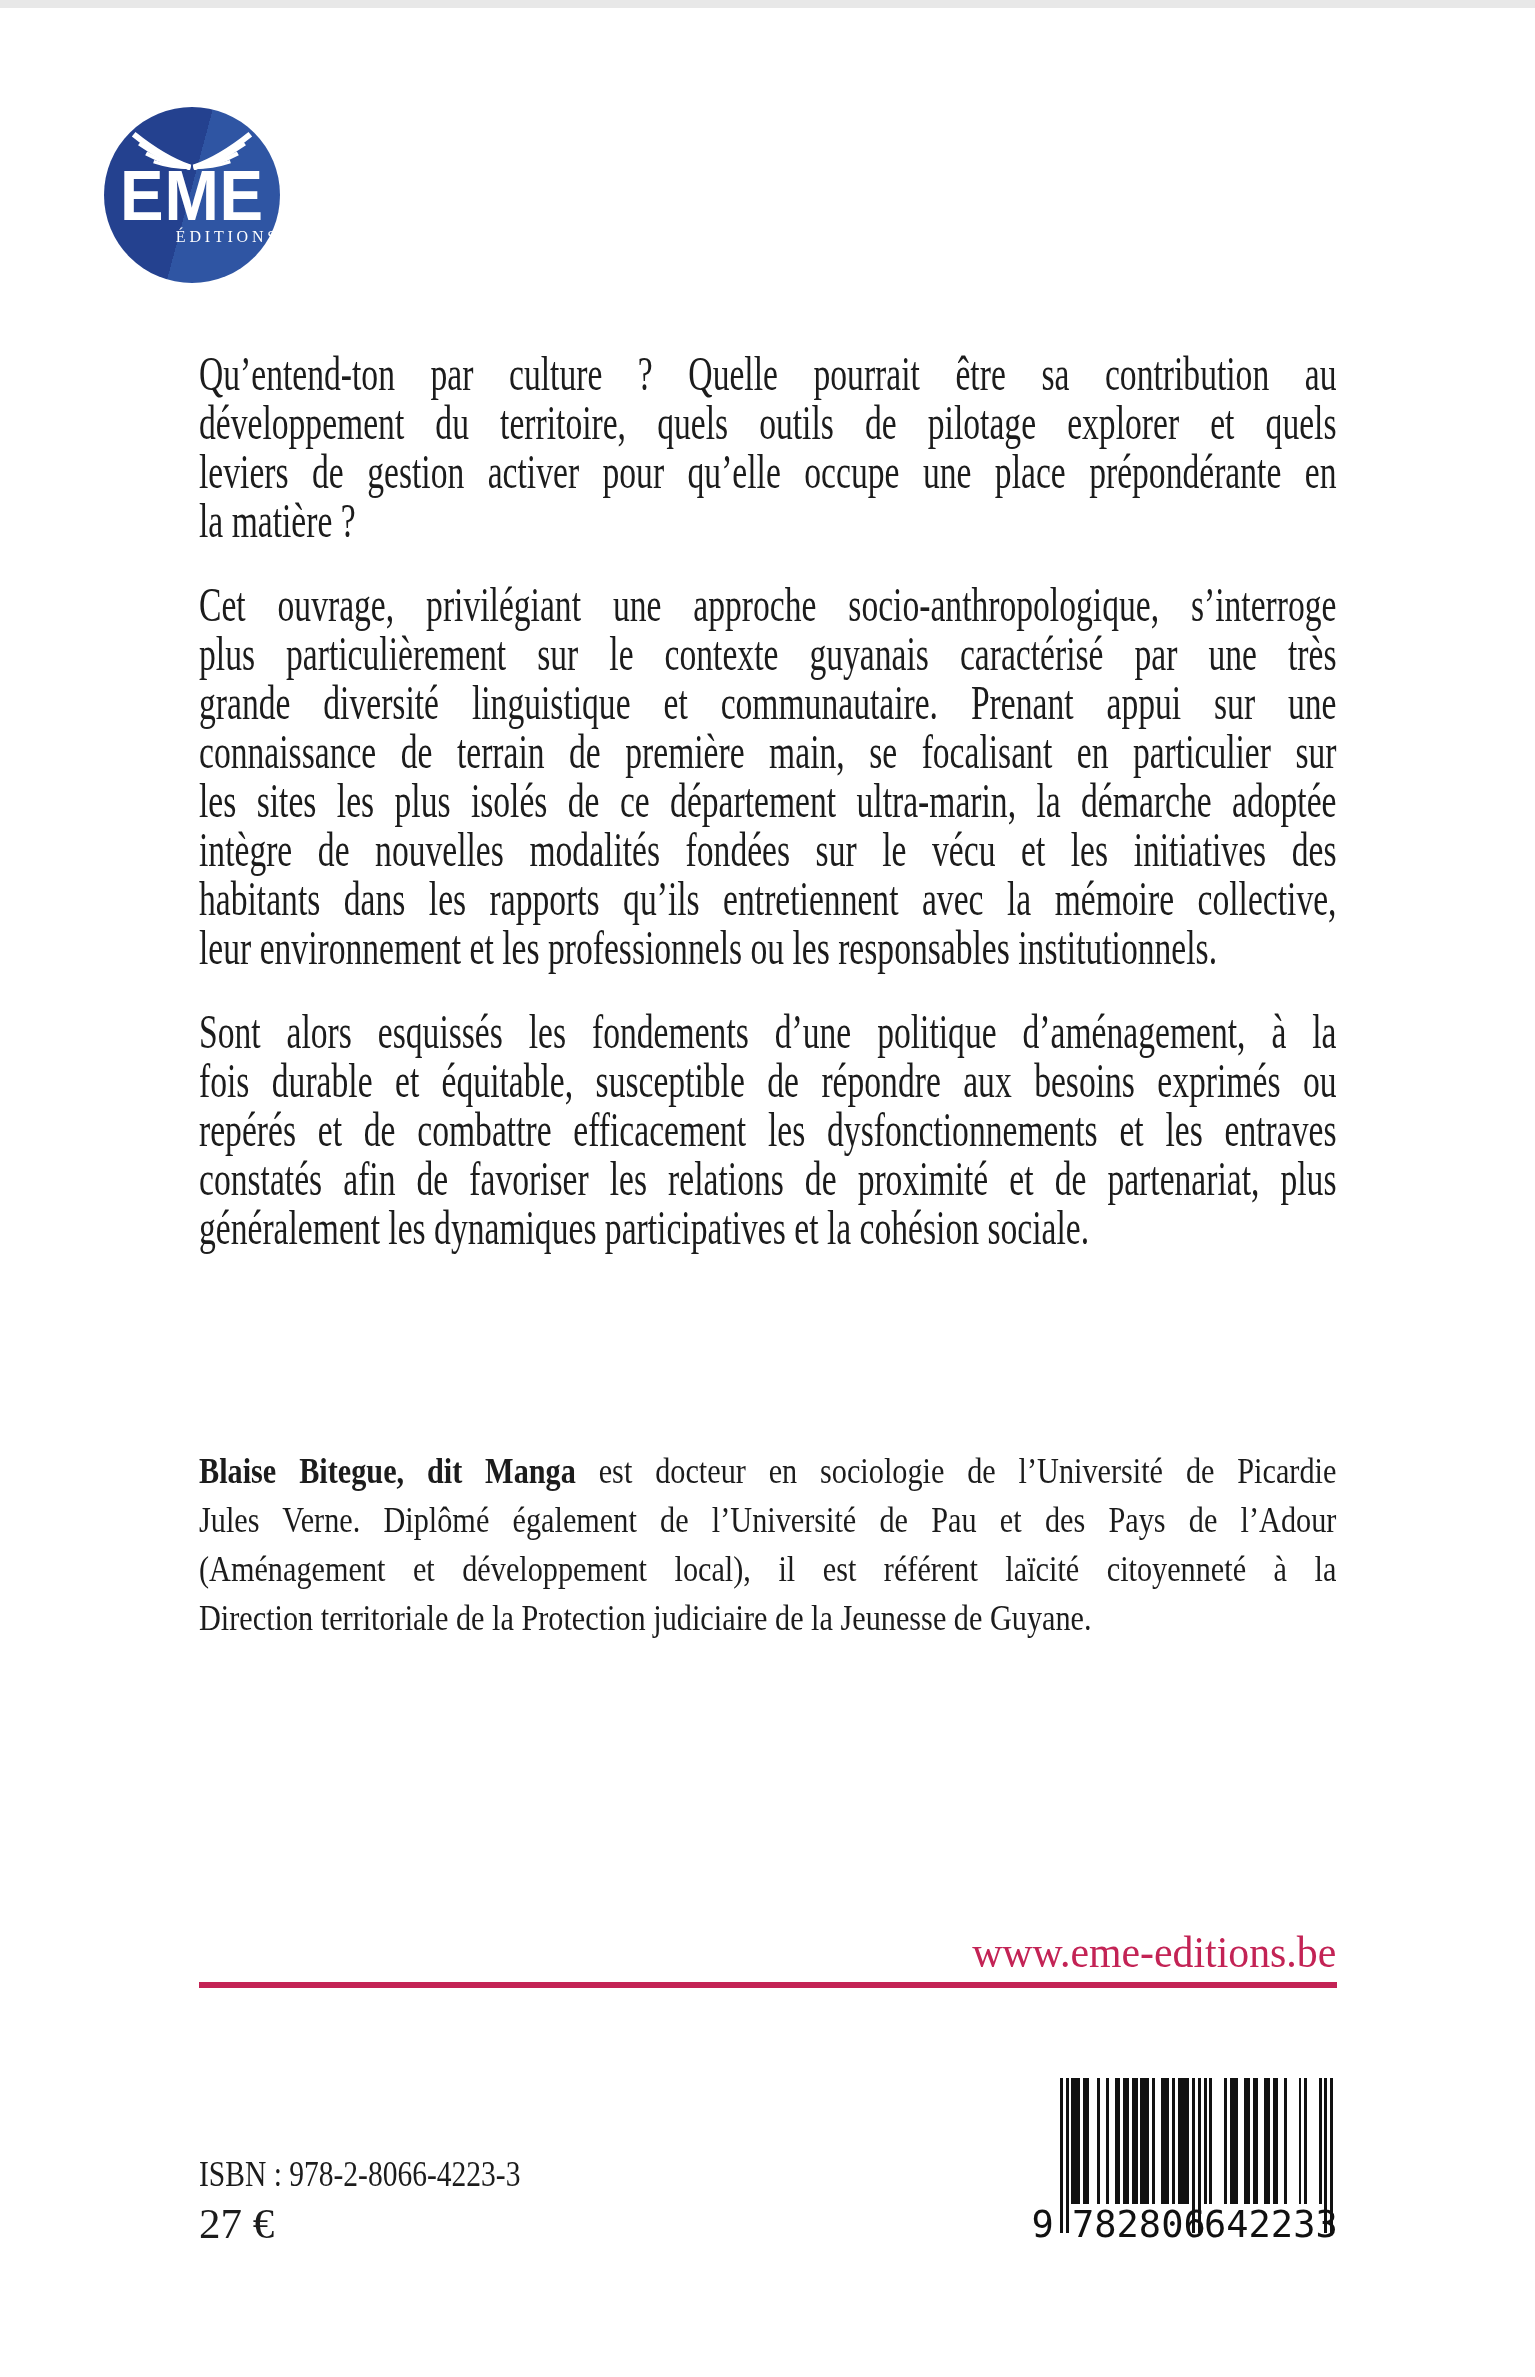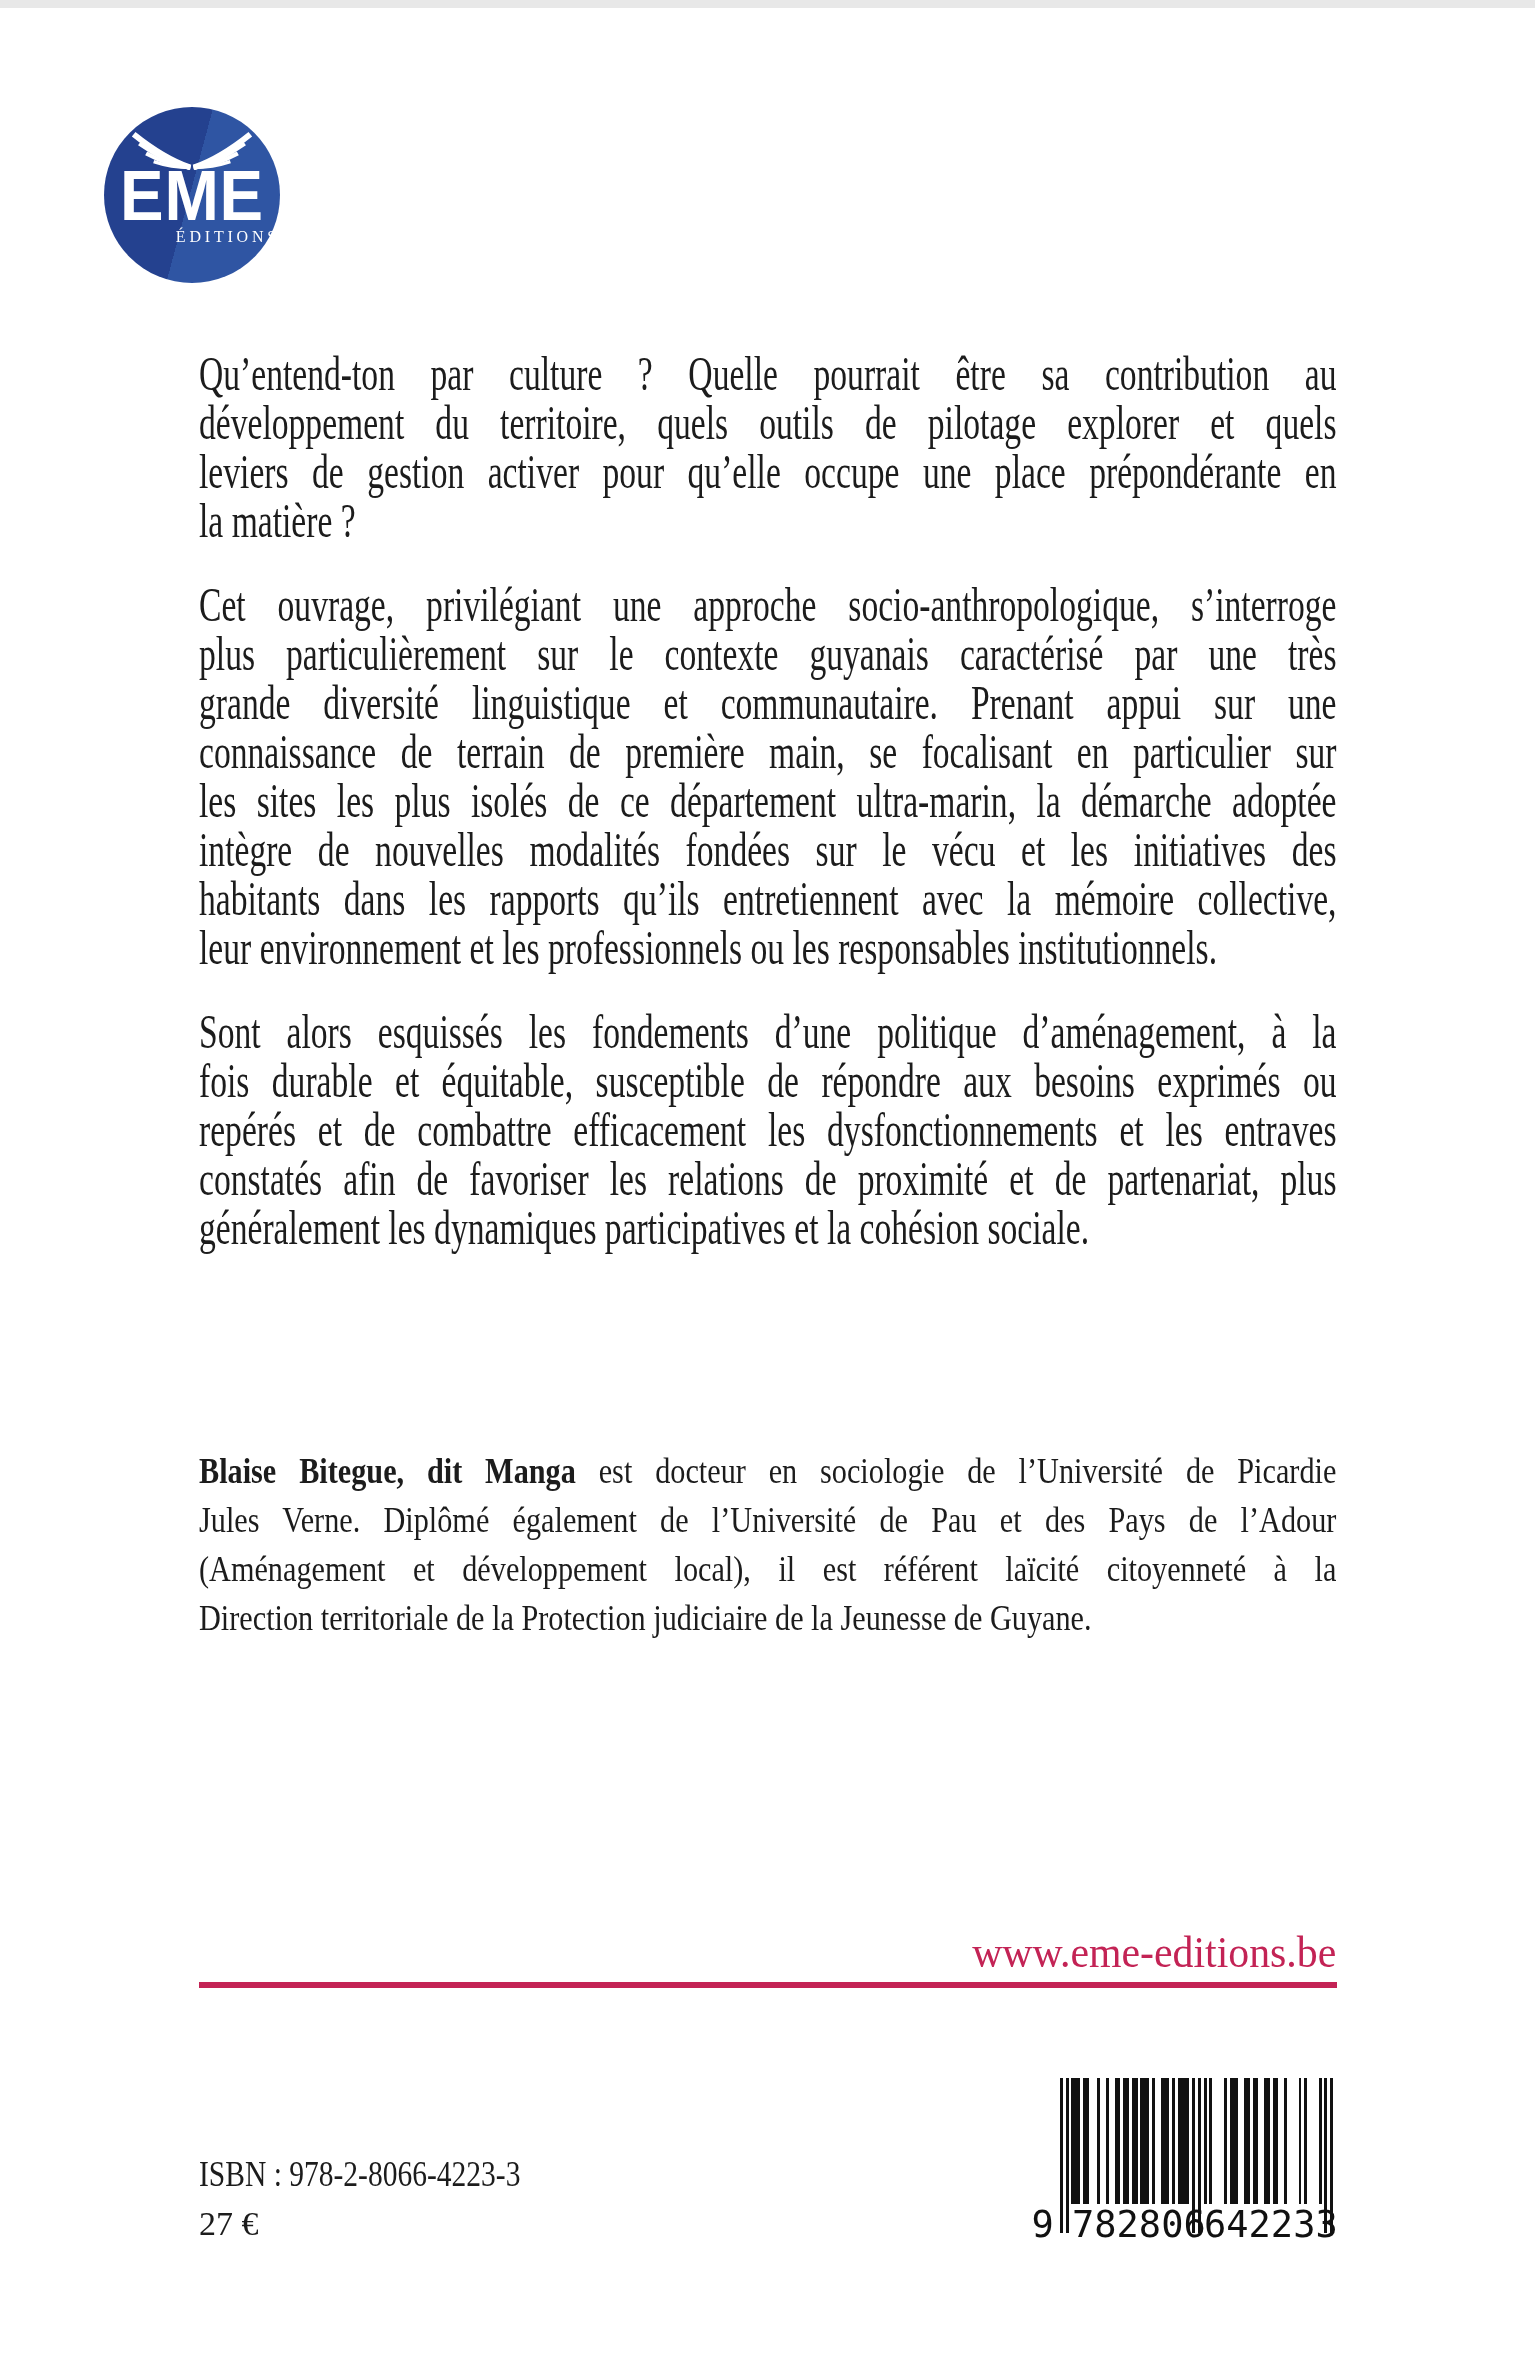--- a/index.html
+++ b/index.html
@@ -56,21 +56,21 @@
     position:absolute; left:199px; top:1974px; width:1138px; height:5.9px;
     background:var(--accent,#c32355);
   }
   .isbn {
     position:absolute; left:199px; top:2148px; white-space:nowrap;
     font-size:36px; line-height:36px;
     transform:scaleX(.82); transform-origin:0 0;
   }
   .price {
     position:absolute; left:199px; top:2192px; white-space:nowrap;
-    font-size:34px; line-height:47px;
+    font-size:43px; line-height:47px;
   }
 
   
   .barcode { position:absolute; left:1035px; top:2070px; width:302px; height:164px; background:#fff; }
   .bc-bars { position:absolute; left:25px; top:0; width:273px; height:155px; }
   .bc-digit {
     position:absolute; top:128px;
     font-family:"DejaVu Sans Mono","Liberation Mono",monospace;
     font-size:37px; line-height:37px; color:#111;
   }

